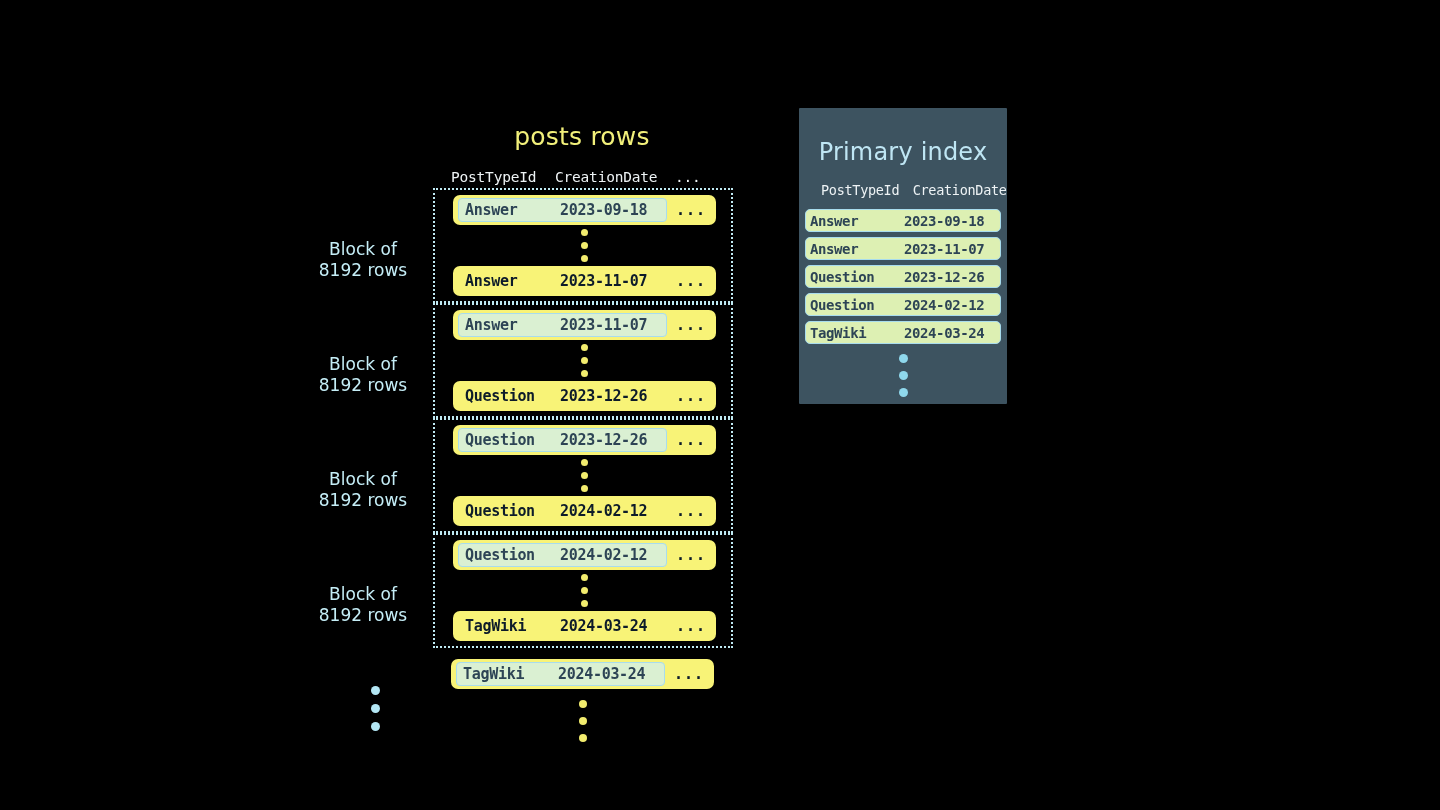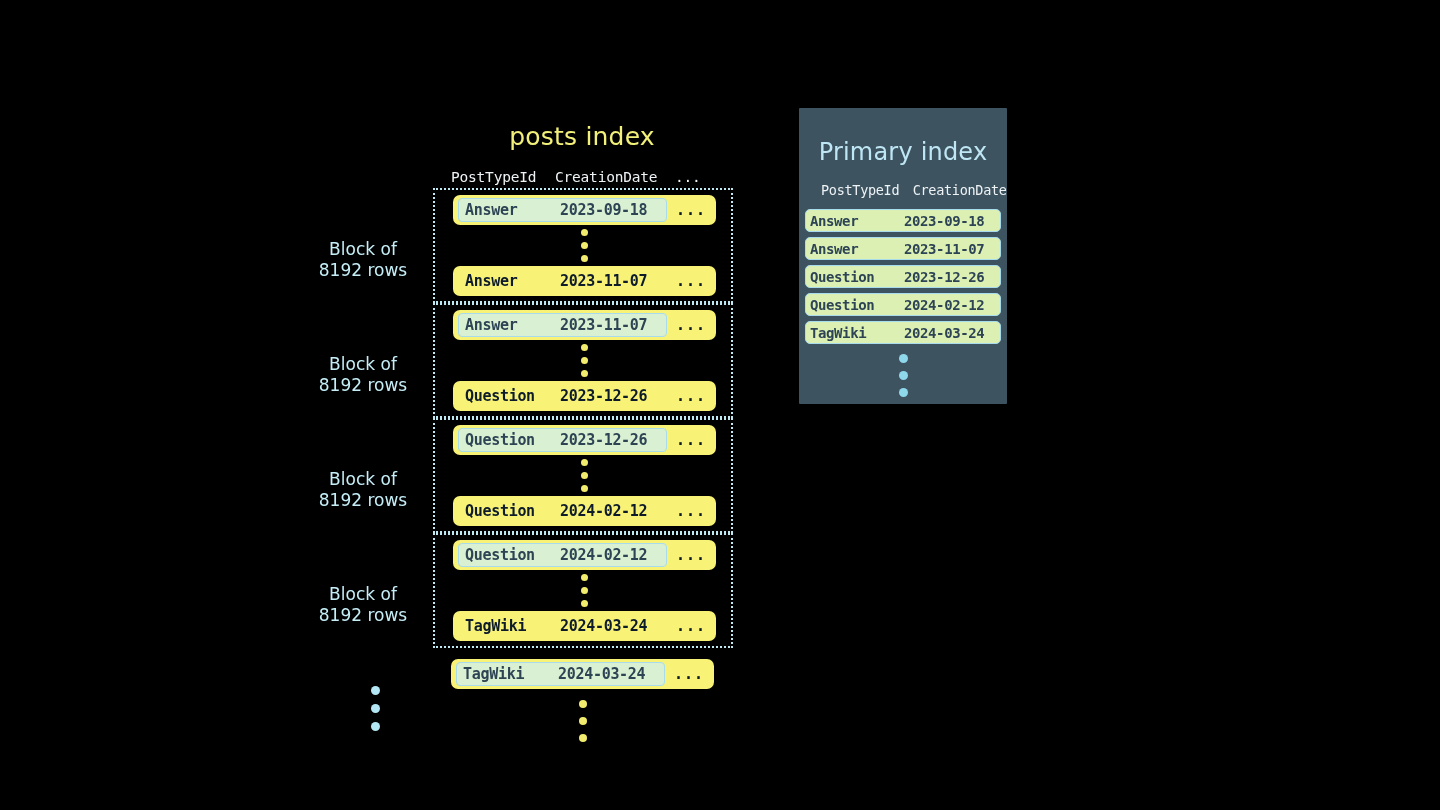--- a/index.html
+++ b/index.html
@@ -244,21 +244,21 @@
     height: 9px;
     border-radius: 50%;
     background: #8fd8ec;
   }
 </style>
 </head>
 <body>
 
 <div class="posts-table-group">
 
-  <div class="posts-title">posts index</div>
+  <div class="posts-title">posts rows</div>
 
   <div class="posts-colheader">
     <span class="ch-type">PostTypeId</span>
     <span class="ch-date">CreationDate</span>
     <span class="ch-more">...</span>
   </div>
 
   <div class="block">
     <div class="block-label">Block of
 8192 rows</div>

